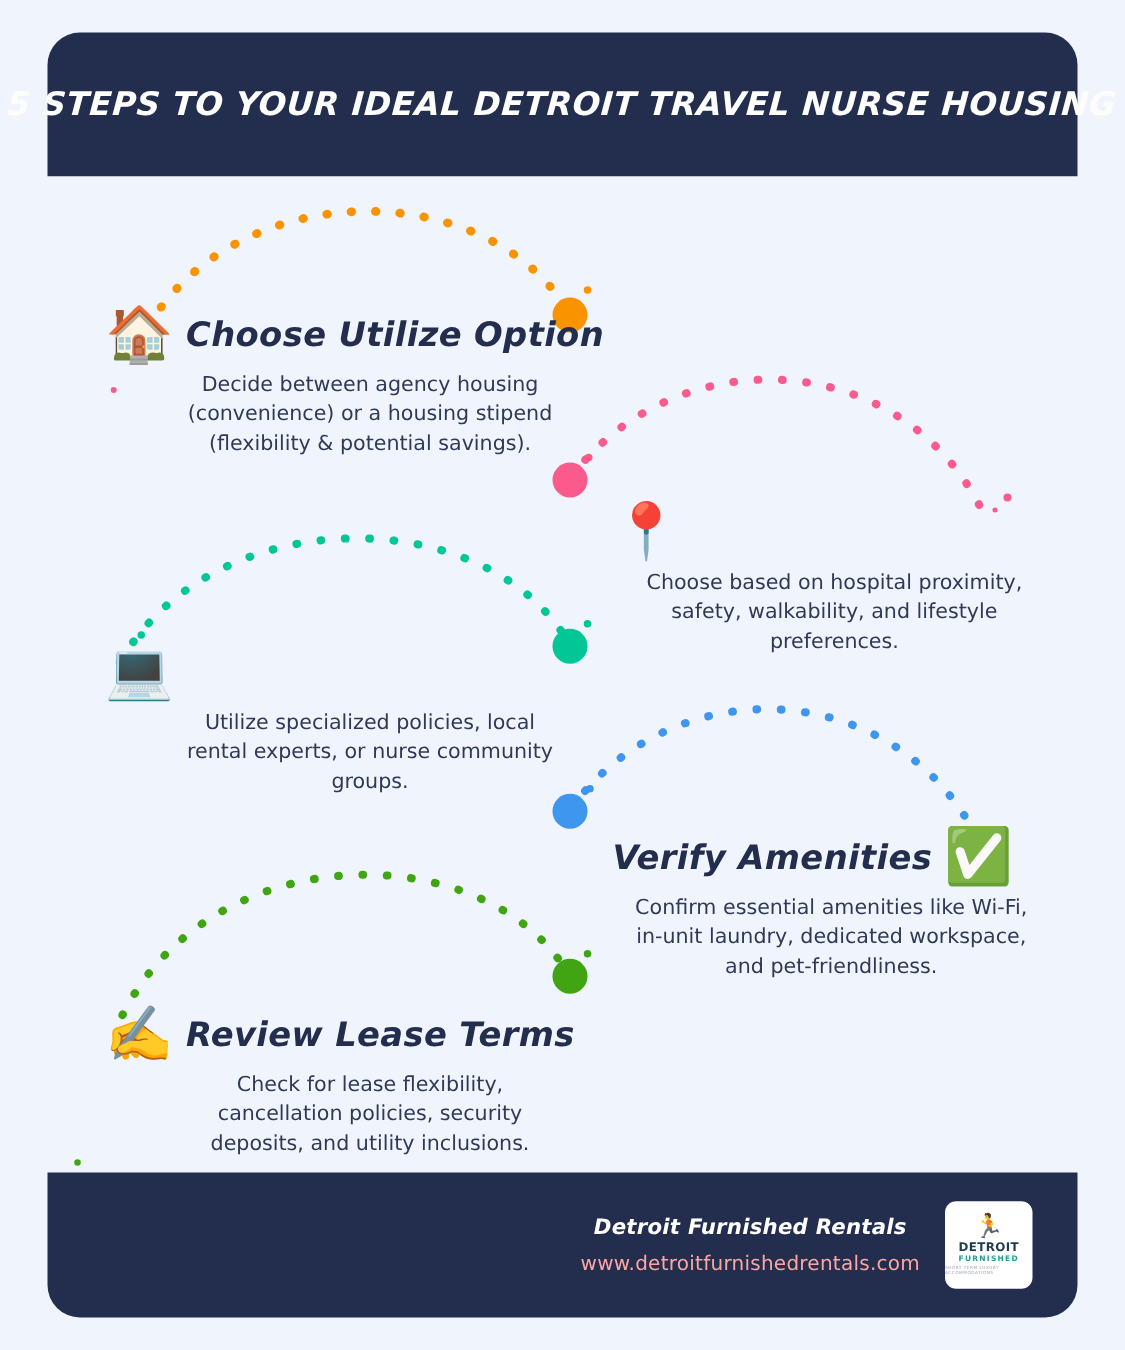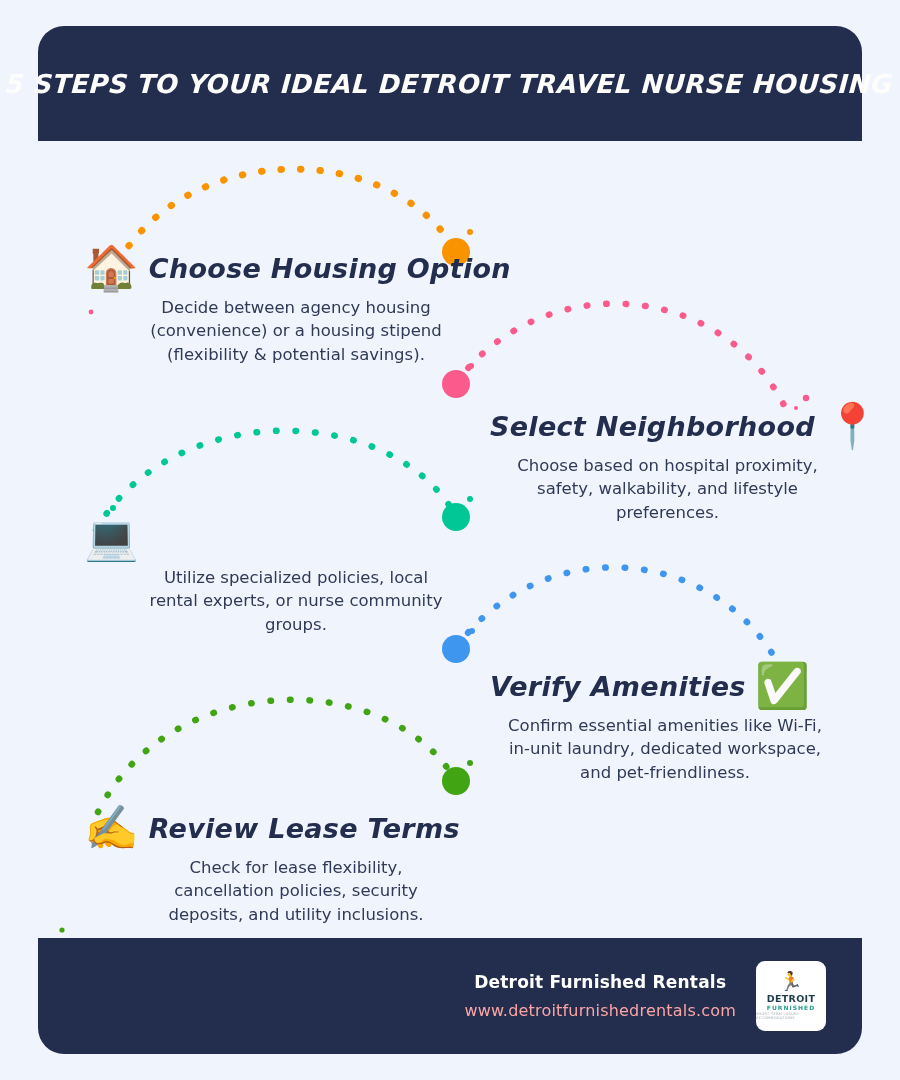--- a/index.html
+++ b/index.html
@@ -71,20 +71,21 @@
     display:flex;align-items:center;justify-content:flex-end;
     gap:20px;
     padding-right:36px;
     box-sizing:border-box;
   }
   .footer-text{text-align:center;}
   .footer-brand{
     color:#ffffff;font-size:17px;font-weight:700;
     font-family:"DejaVu Sans","Liberation Sans",sans-serif;
     letter-spacing:.2px;
+    font-style:italic;
   }
   .footer-url{
     color:#fca5a5;font-size:16px;margin-top:9px;
     font-family:"DejaVu Sans","Liberation Sans",sans-serif;
     letter-spacing:.2px;
   }
   .logo-card{
     width:70px;height:70px;background:#ffffff;border-radius:9px;
     display:flex;flex-direction:column;align-items:center;justify-content:center;
     flex:0 0 auto;
@@ -132,28 +133,27 @@
     <circle cx="113" cy="508" r="3" fill="#00c795"></circle>
     <circle cx="806" cy="398" r="3.2" fill="#fb5b8c"></circle>
     <circle cx="796" cy="408" r="2" fill="#fb5b8c"></circle>
     <circle cx="62" cy="930" r="2.6" fill="#41a513"></circle>
     <circle cx="91" cy="312" r="2.4" fill="#fb5b8c"></circle>
   </svg>
 
   <div class="step left" style="left:84px;top:246px;width:360px;">
     <div class="step-head">
       <span class="step-emoji">🏠</span>
-      <span class="step-title">Choose Housing Option</span>
+      <span class="step-title">Choose Utilize Option</span>
     </div>
     <div class="step-desc">Decide between agency housing (convenience) or a housing stipend (flexibility &amp; potential savings).</div>
   </div>
 
   <div class="step right" style="left:490px;top:404px;width:345px;">
     <div class="step-head">
-      <span class="step-title">Select Neighborhood</span>
       <span class="step-emoji">📍</span>
     </div>
     <div class="step-desc">Choose based on hospital proximity, safety, walkability, and lifestyle preferences.</div>
   </div>
 
   <div class="step left" style="left:84px;top:516px;width:360px;">
     <div class="step-head">
       <span class="step-emoji">💻</span>
     </div>
     <div class="step-desc">Utilize specialized policies, local rental experts, or nurse community groups.</div>

